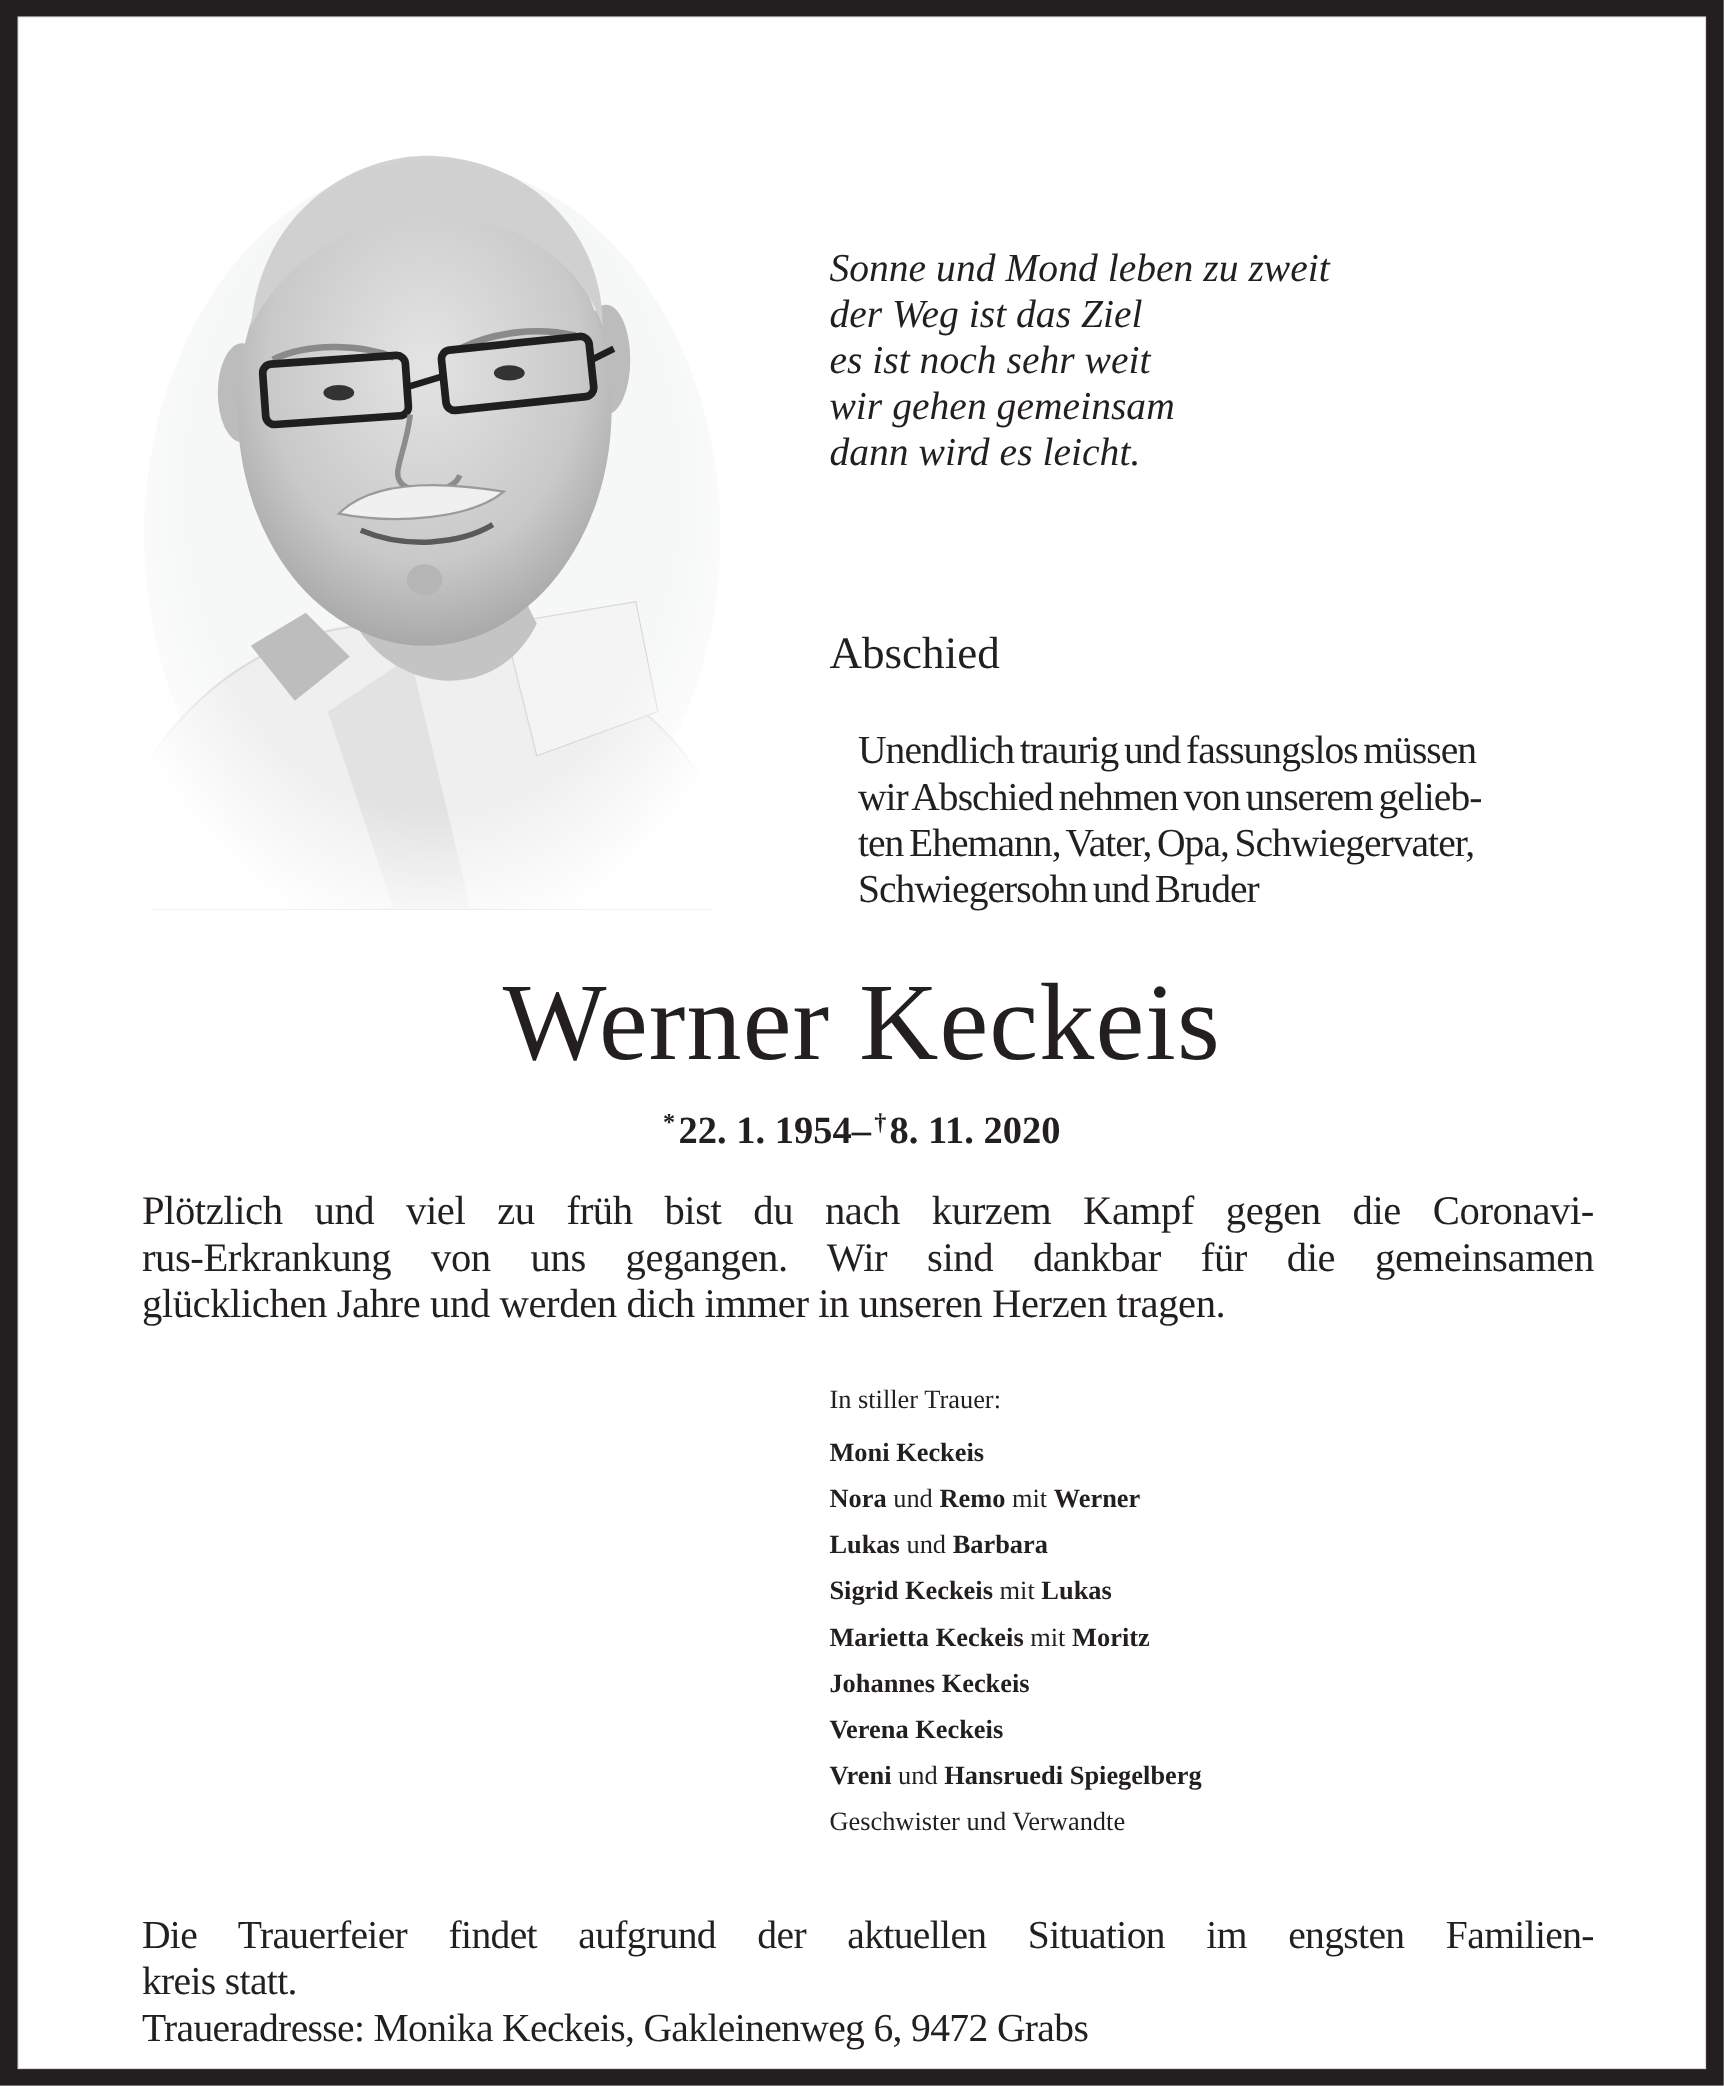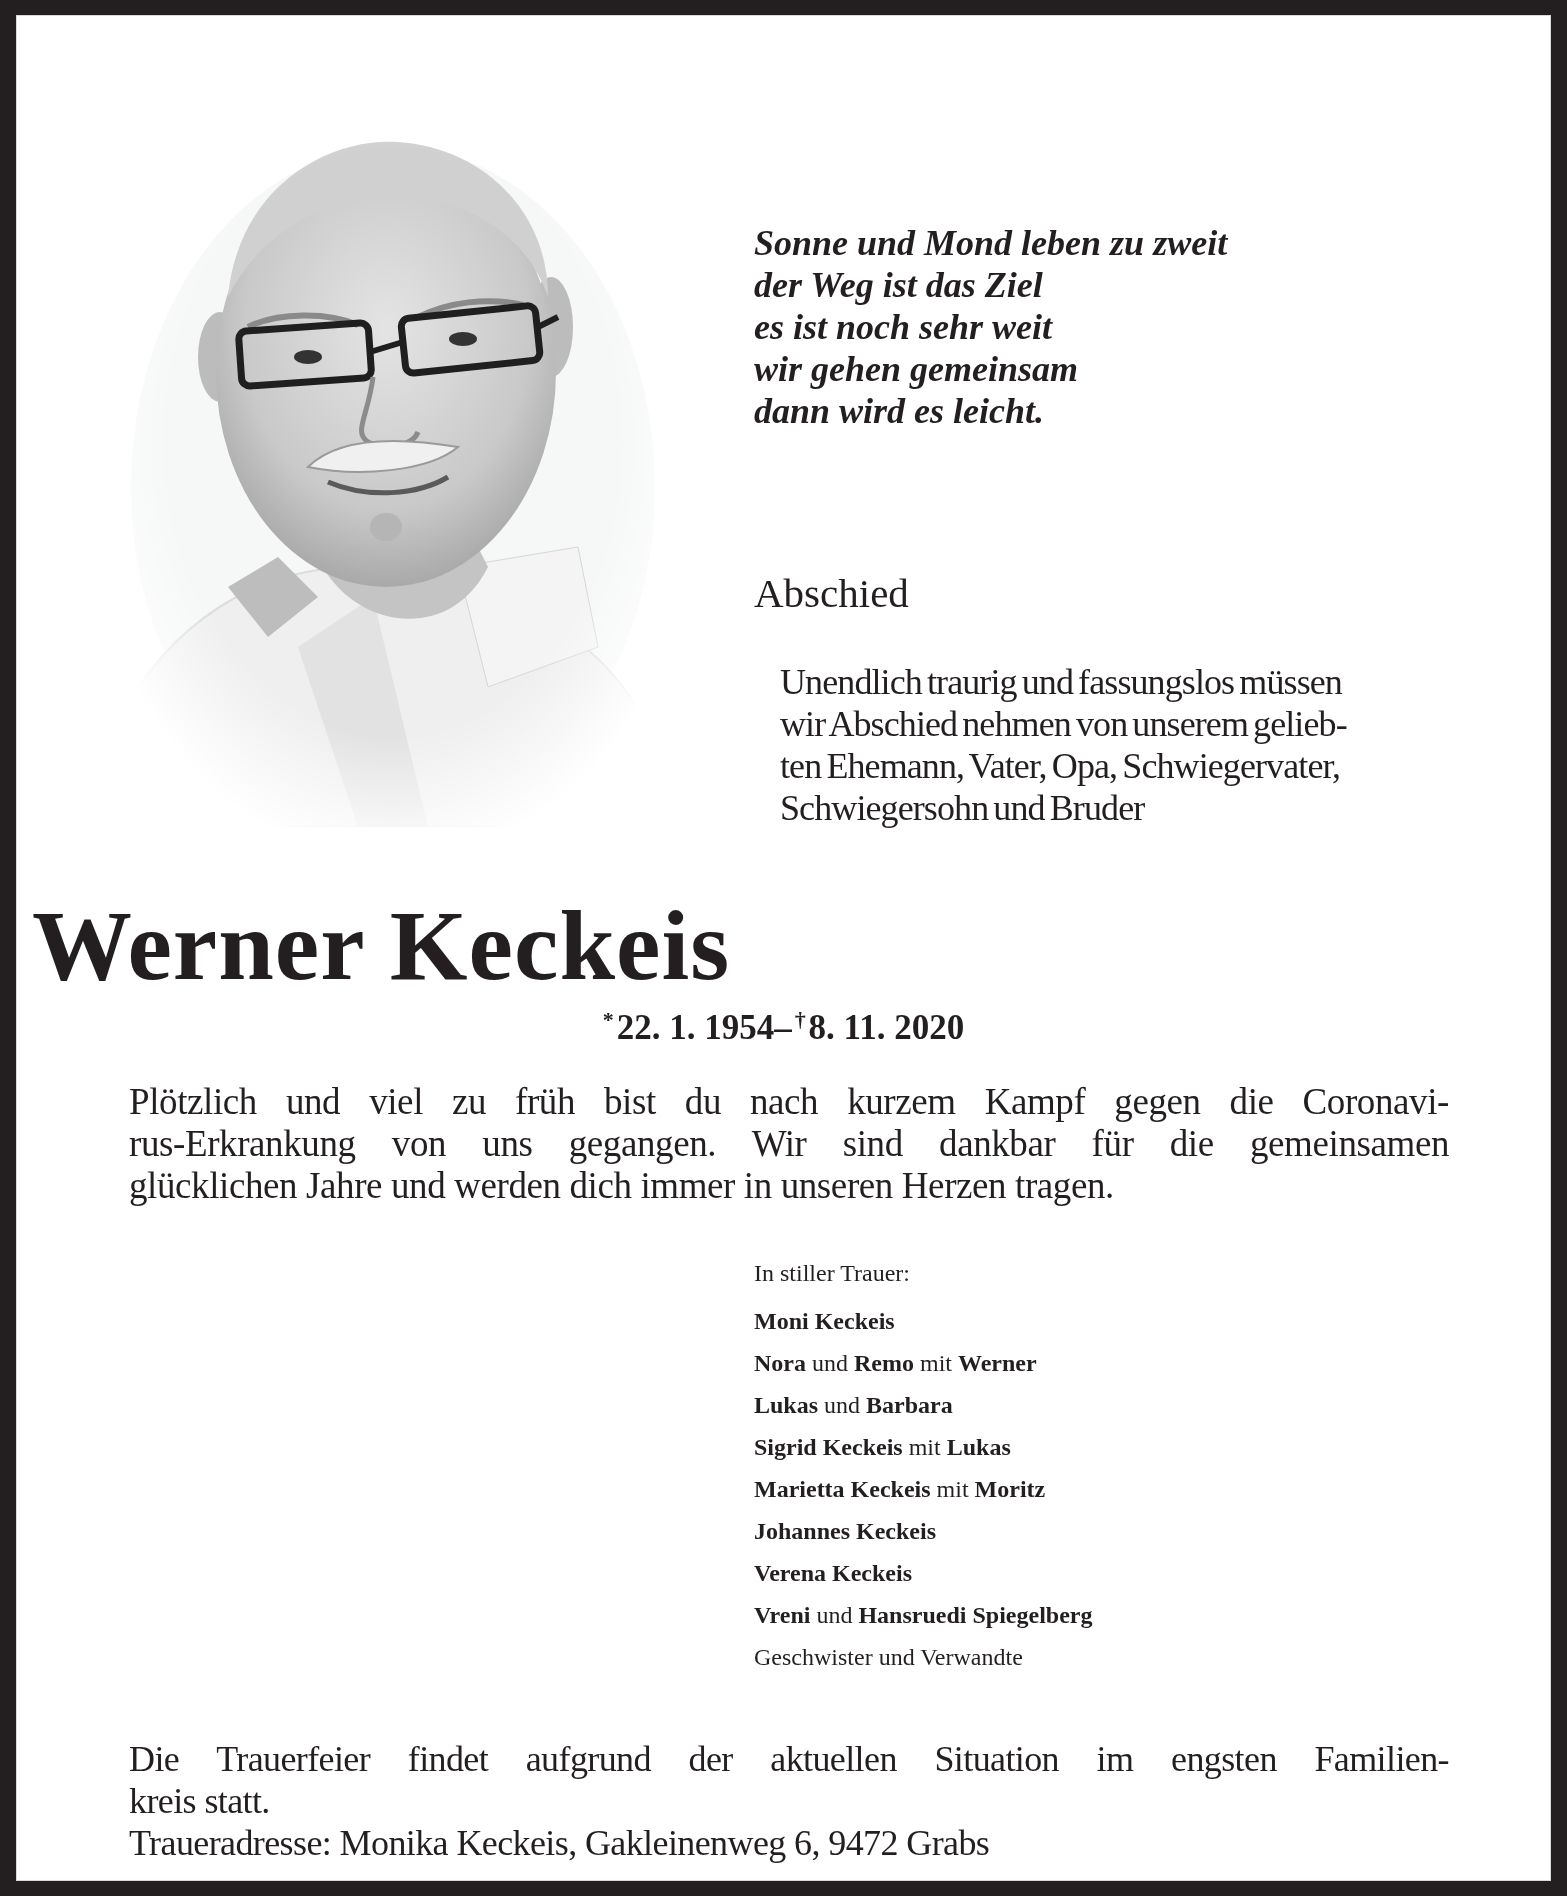--- a/index.html
+++ b/index.html
@@ -27,21 +27,21 @@
 
     .poem {
       position: absolute;
       left: 738px; top: 207px;
       font-style: italic;
       font-size: 36px;
       line-height: 42px;
       margin: 0; padding: 0;
       list-style: none;
     }
-    .poem li { white-space: nowrap; font-weight: bold; }
+    .poem li { white-space: nowrap; }
 
     .farewell-heading {
       position: absolute;
       left: 738px; top: 554px;
       font-size: 41px;
       line-height: 48px;
       margin: 0; font-weight: normal;
     }
     .farewell-text {
       position: absolute;
@@ -51,24 +51,24 @@
       line-height: 42px;
       letter-spacing: -0.9px;
       word-spacing: -3px;
     }
     .farewell-text span { display: block; white-space: nowrap; }
 
     .name {
       position: absolute;
       left: 0; right: 0;
       top: 860px;
-      text-align: left;
+      text-align: center;
       font-size: 100px;
       line-height: 110px;
-      margin: 16px; font-weight: bold;
+      margin: 0; font-weight: normal;
       letter-spacing: 1px;
     }
     .dates {
       position: absolute;
       left: 0; right: 0;
       top: 985px;
       text-align: center;
       font-size: 35px;
       font-weight: bold;
       line-height: 40px;

